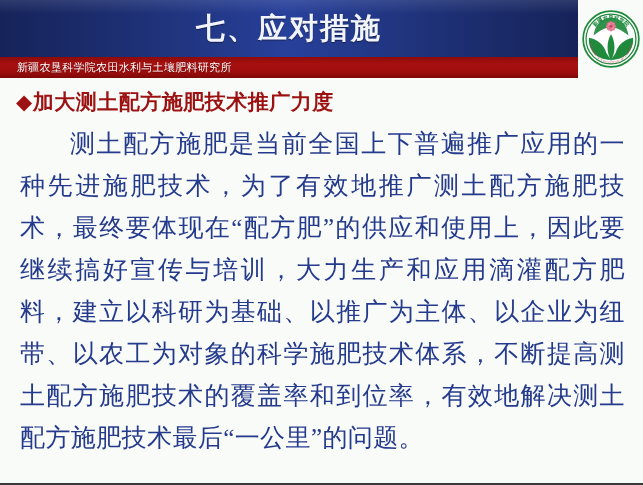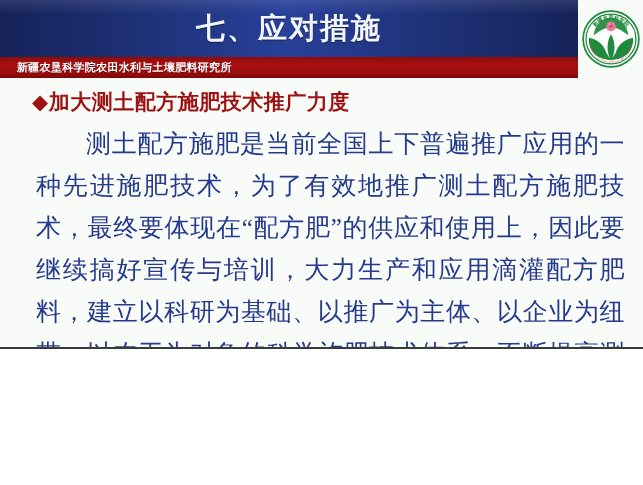--- a/index.html
+++ b/index.html
@@ -7,21 +7,21 @@
     padding: 0;
     background: #ffffff;
   }
   body {
     font-family: "Liberation Serif", "DejaVu Serif", serif;
   }
 
   #slide {
     position: relative;
     width: 643px;
-    height: 349px;
+    height: 485px;
     overflow: hidden;
     background: #f9fbf8;
     box-sizing: border-box;
     border-bottom: 2px solid #3a3a3a;
   }
 
   
   .header-band {
     position: absolute;
     left: 0;
@@ -72,21 +72,21 @@
   }
   .org-name {
     position: absolute;
     left: 17px;
     top: 57px;
     height: 21px;
     display: flex;
     align-items: center;
     color: #ffffff;
     font-size: 11px;
-    font-weight: bold;
+    font-weight: normal;
     letter-spacing: 0.3px;
     white-space: nowrap;
     font-family: "Liberation Serif", "DejaVu Serif", serif;
     text-shadow: 0 1px 0 rgba(0,0,0,0.4);
   }
 
   
   .logo-box {
     position: absolute;
     left: 578px;
@@ -102,21 +102,20 @@
 
   
   .content {
     position: absolute;
     left: 0;
     top: 78px;
     right: 0;
     bottom: 0;
     padding: 10px 14px 0 14px;
     box-sizing: border-box;
-    margin-left: 16px;
   }
 
   .section-heading {
     color: #9c1111;
     font-size: 21px;
     font-weight: bold;
     letter-spacing: 0.5px;
     white-space: nowrap;
     margin: 0 0 7px 2px;
     font-family: "Liberation Serif", "DejaVu Serif", serif;

